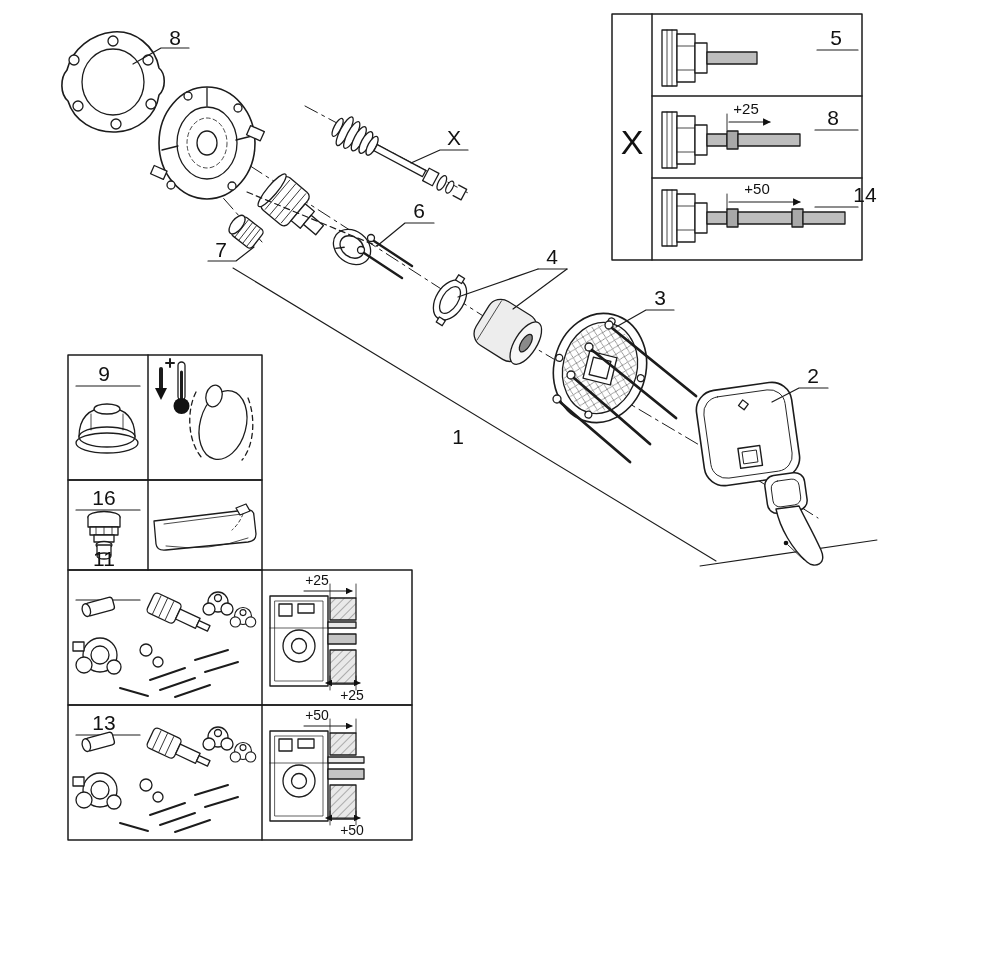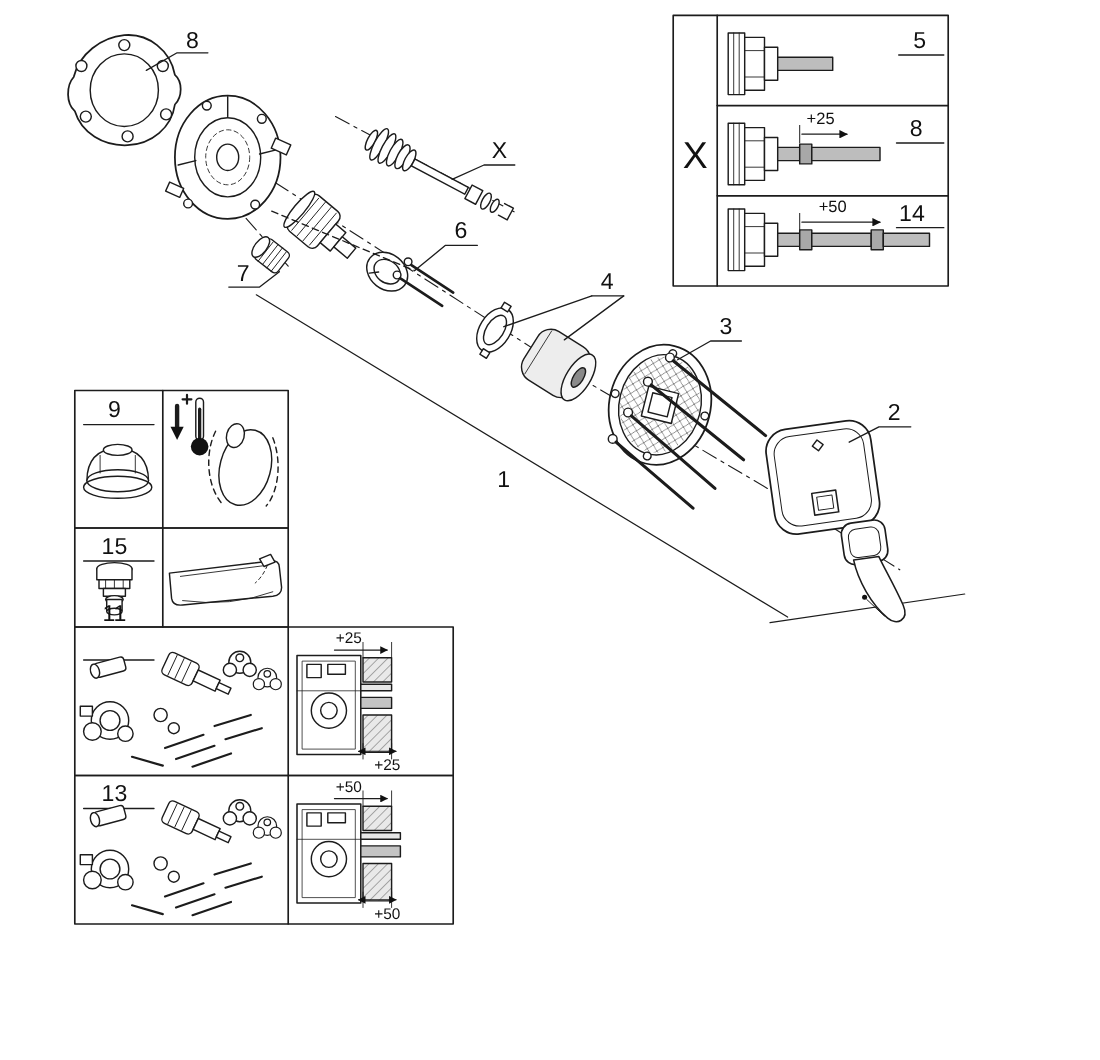--- a/index.html
+++ b/index.html
@@ -395,25 +395,25 @@
   <span class="lbl" style="left:454px;top:137px">X</span>
   <span class="lbl" style="left:552px;top:256px">4</span>
   <span class="lbl" style="left:660px;top:297px">3</span>
   <span class="lbl" style="left:813px;top:375px">2</span>
   <span class="lbl" style="left:458px;top:436px">1</span>
 
   <span class="lbl big" style="left:632px;top:142px">X</span>
   <span class="lbl" style="left:836px;top:37px">5</span>
   <span class="lbl" style="left:833px;top:117px">8</span>
   <span class="lbl small" style="left:746px;top:108px">+25</span>
-  <span class="lbl" style="left:829px;top:194px">14</span>
+  <span class="lbl" style="left:865px;top:194px">14</span>
   <span class="lbl small" style="left:757px;top:188px">+50</span>
 
   <span class="lbl" style="left:104px;top:373px">9</span>
-  <span class="lbl" style="left:104px;top:497px">15</span>
+  <span class="lbl" style="left:104px;top:497px">16</span>
   <span class="lbl" style="left:104px;top:558px">11</span>
   <span class="lbl tiny" style="left:317px;top:580px">+25</span>
   <span class="lbl tiny" style="left:352px;top:695px">+25</span>
   <span class="lbl" style="left:104px;top:722px">13</span>
   <span class="lbl tiny" style="left:317px;top:715px">+50</span>
   <span class="lbl tiny" style="left:352px;top:830px">+50</span>
 
 </div>
 
 </body></html>

